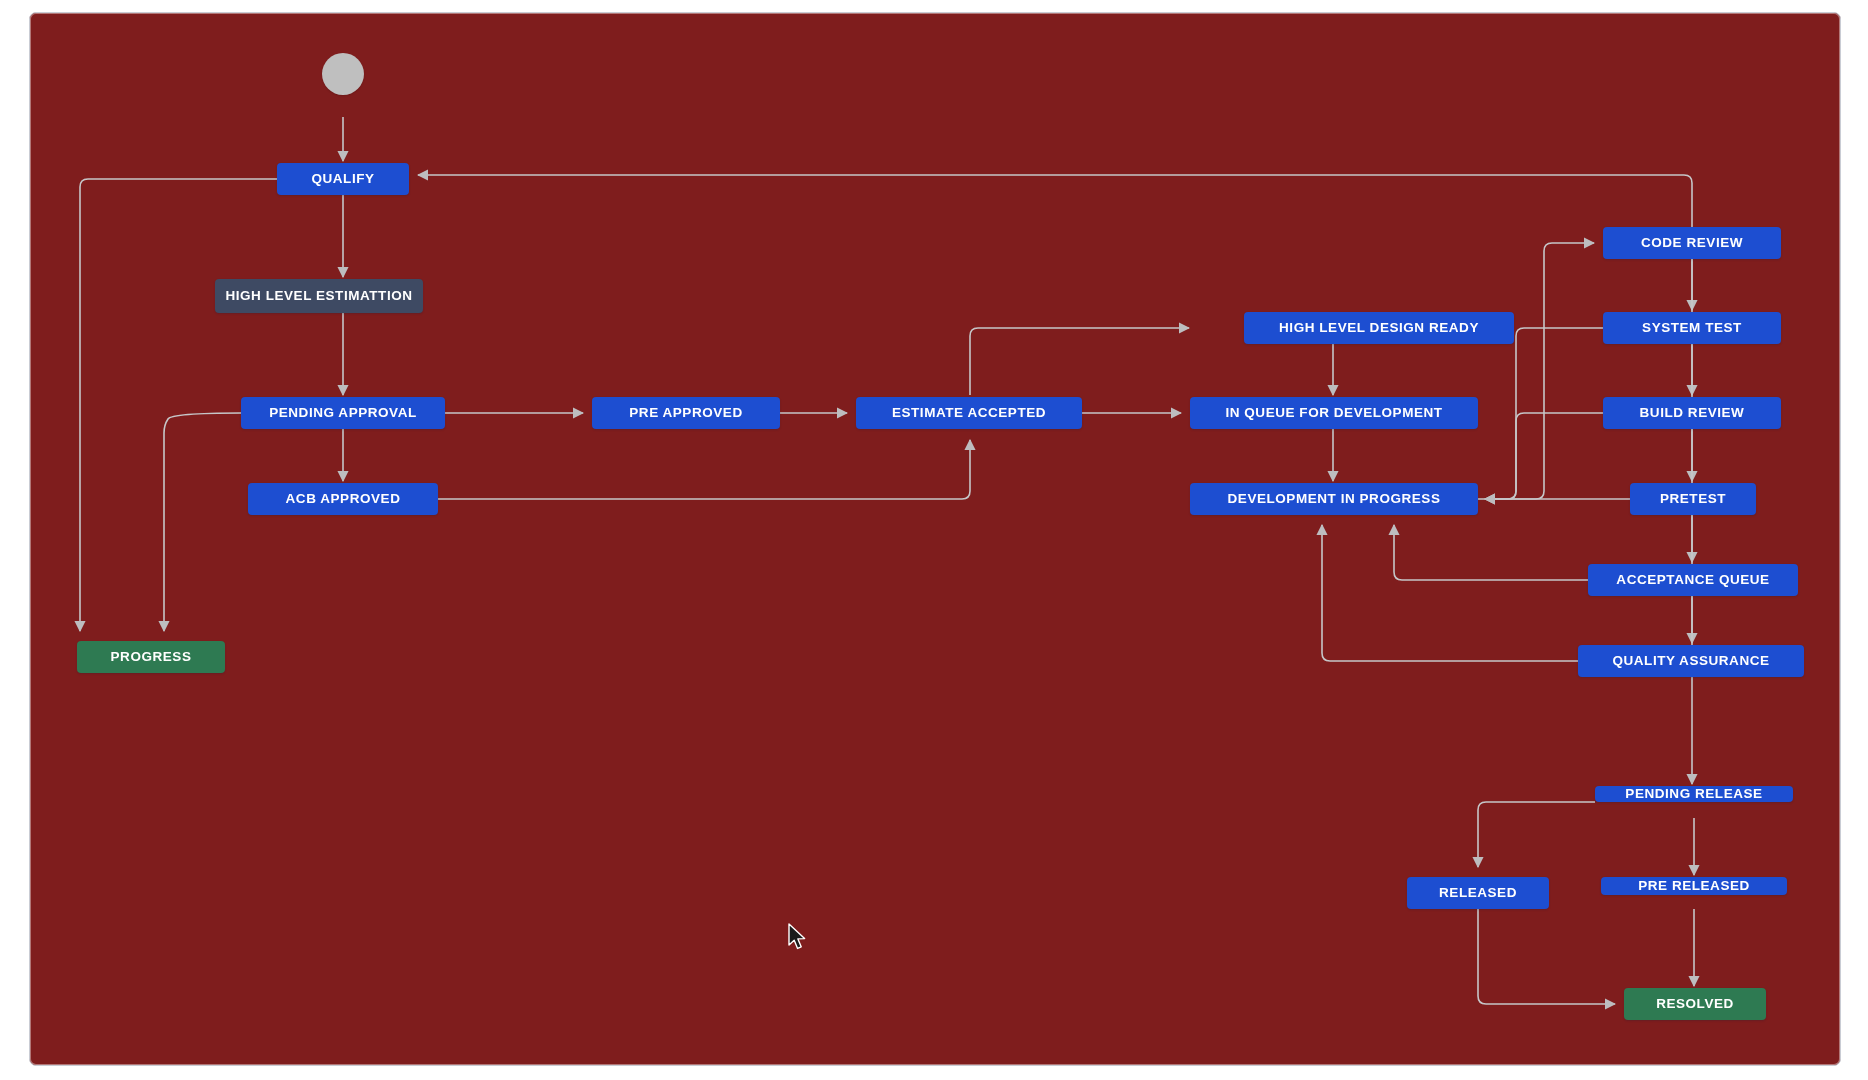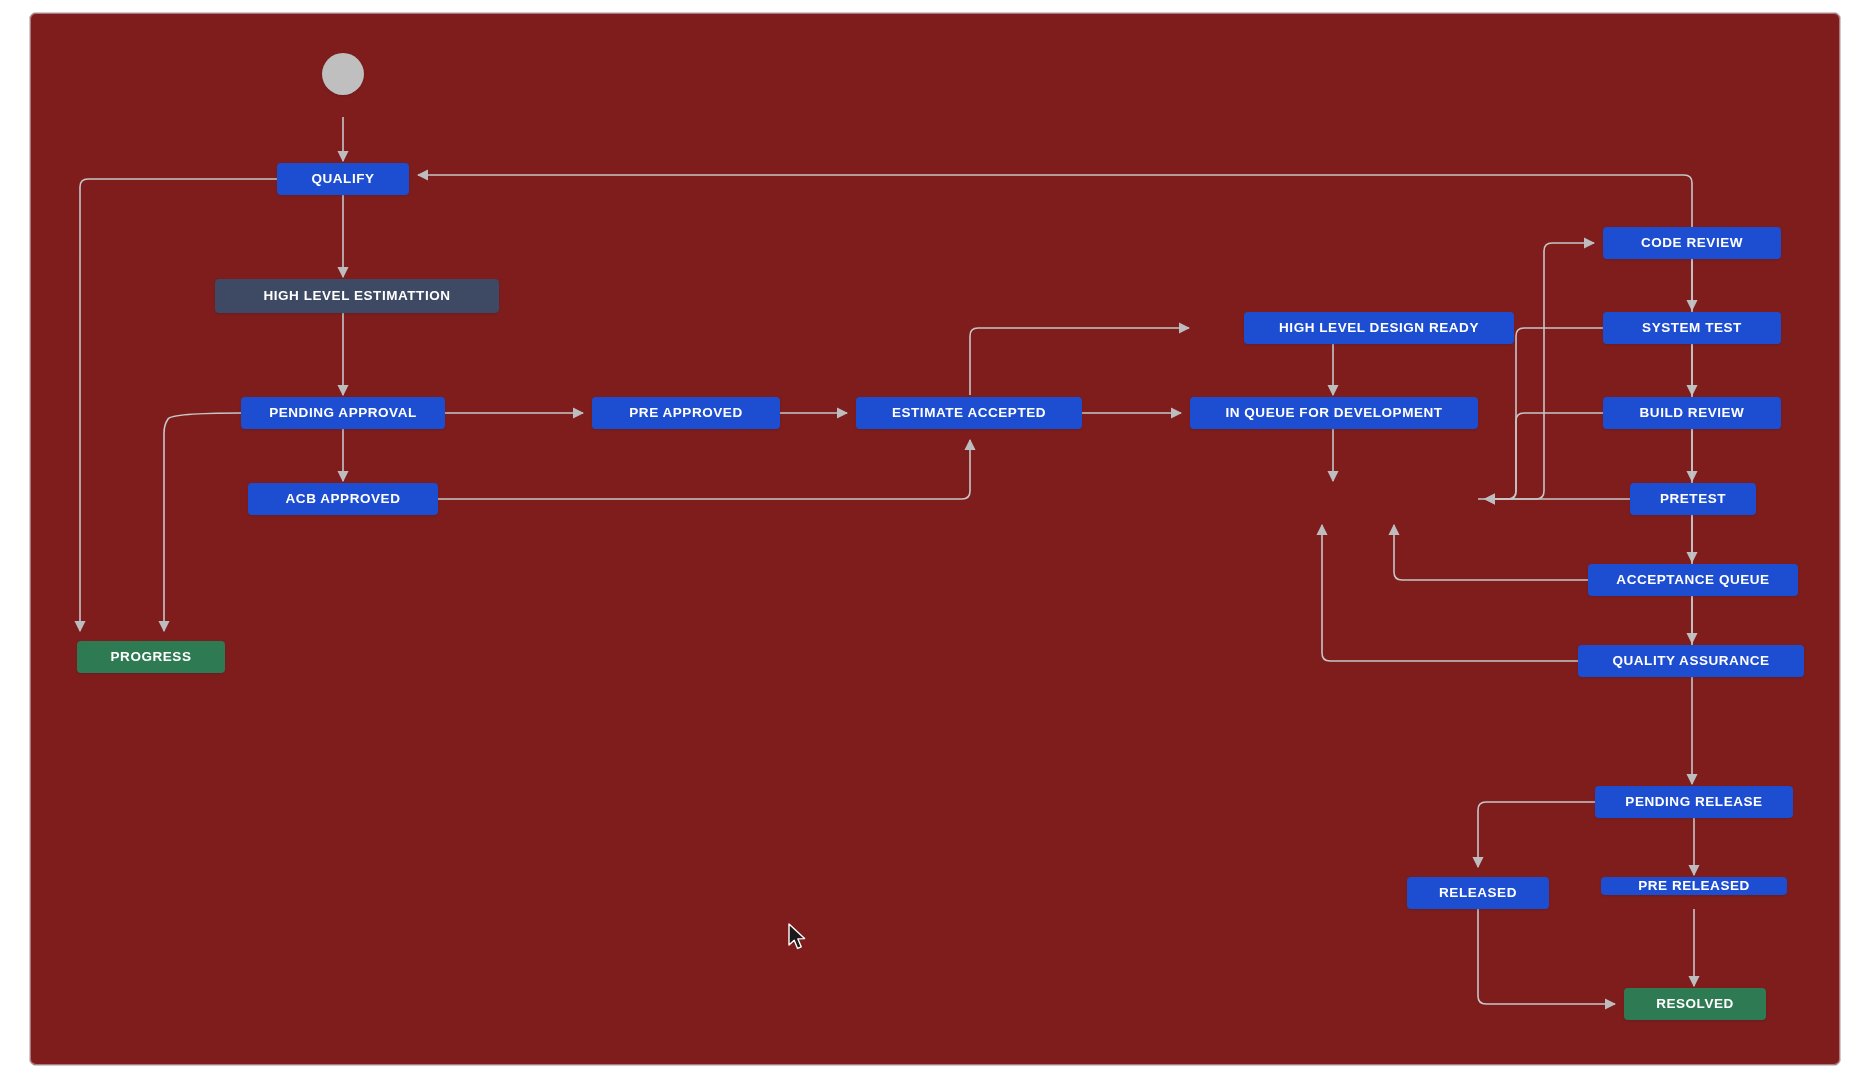--- a/index.html
+++ b/index.html
@@ -146,35 +146,36 @@
         <path d="M 1448 896 L 1448 983 Q 1448 991 1456 991 L 1585 991"></path>
 
         <path d="M 1664 896 L 1664 973"></path>
       </g>
     </svg>
 
     <div id="node-layer">
       <div class="start-dot" style="left:292px; top:40px;"></div>
 
       <div class="node blue" style="left:247px;  top:150px; width:132px; height:32px;">QUALIFY</div>
-      <div class="node dark" style="left:185px;  top:266px; width:284px; height:34px;">HIGH LEVEL ESTIMATTION</div>
+      <div class="node dark" style="left:185px;  top:266px; width:208px; height:34px;">HIGH LEVEL ESTIMATTION</div>
       <div class="node blue" style="left:211px;  top:384px; width:204px; height:32px;">PENDING APPROVAL</div>
       <div class="node blue" style="left:218px;  top:470px; width:190px; height:32px;">ACB APPROVED</div>
       <div class="node green" style="left:47px;   top:628px; width:148px; height:32px;">PROGRESS</div>
       <div class="node blue" style="left:562px;  top:384px; width:188px; height:32px;">PRE APPROVED</div>
       <div class="node blue" style="left:826px;  top:384px; width:226px; height:32px;">ESTIMATE ACCEPTED</div>
       <div class="node blue" style="left:1168px; top:299px; width:270px; height:32px;margin-left:46px;">HIGH LEVEL DESIGN READY</div>
       <div class="node blue" style="left:1160px; top:384px; width:288px; height:32px;">IN QUEUE FOR DEVELOPMENT</div>
+      <div class="node blue" style="left:1160px; top:470px; width:288px; height:32px;">DEVELOPMENT IN PROGRESS</div>
       <div class="node blue" style="left:1573px; top:214px; width:178px; height:32px;text-align:right;">CODE REVIEW</div>
       <div class="node blue" style="left:1573px; top:299px; width:178px; height:32px;">SYSTEM TEST</div>
       <div class="node blue" style="left:1573px; top:384px; width:178px; height:32px;">BUILD REVIEW</div>
       <div class="node blue" style="left:1600px; top:470px; width:126px; height:32px;">PRETEST</div>
       <div class="node blue" style="left:1558px; top:551px; width:210px; height:32px;">ACCEPTANCE QUEUE</div>
       <div class="node blue" style="left:1548px; top:632px; width:226px; height:32px;">QUALITY ASSURANCE</div>
-      <div class="node blue" style="left:1565px; top:773px; width:198px; height:32px;">PENDING RELEASE</div>
+      <div class="node blue" style="left:1565px; top:773px; width:198px; height:16px;">PENDING RELEASE</div>
       <div class="node blue" style="left:1377px; top:864px; width:142px; height:32px;">RELEASED</div>
       <div class="node blue" style="left:1571px; top:864px; width:186px; height:18px;">PRE RELEASED</div>
       <div class="node green" style="left:1594px; top:975px; width:142px; height:32px;">RESOLVED</div>
     </div>
 
     <svg id="cursor" style="left:757px; top:910px;" viewBox="0 0 22 30">
       <path d="M 2 1 L 2 22 L 7.2 17.2 L 10.6 25.4 L 14.2 23.8 L 10.9 15.9 L 17.6 15.6 Z" fill="#1a1a1a" stroke="#ffffff" stroke-width="1.4" stroke-linejoin="round"></path>
     </svg>
 
   </div>

